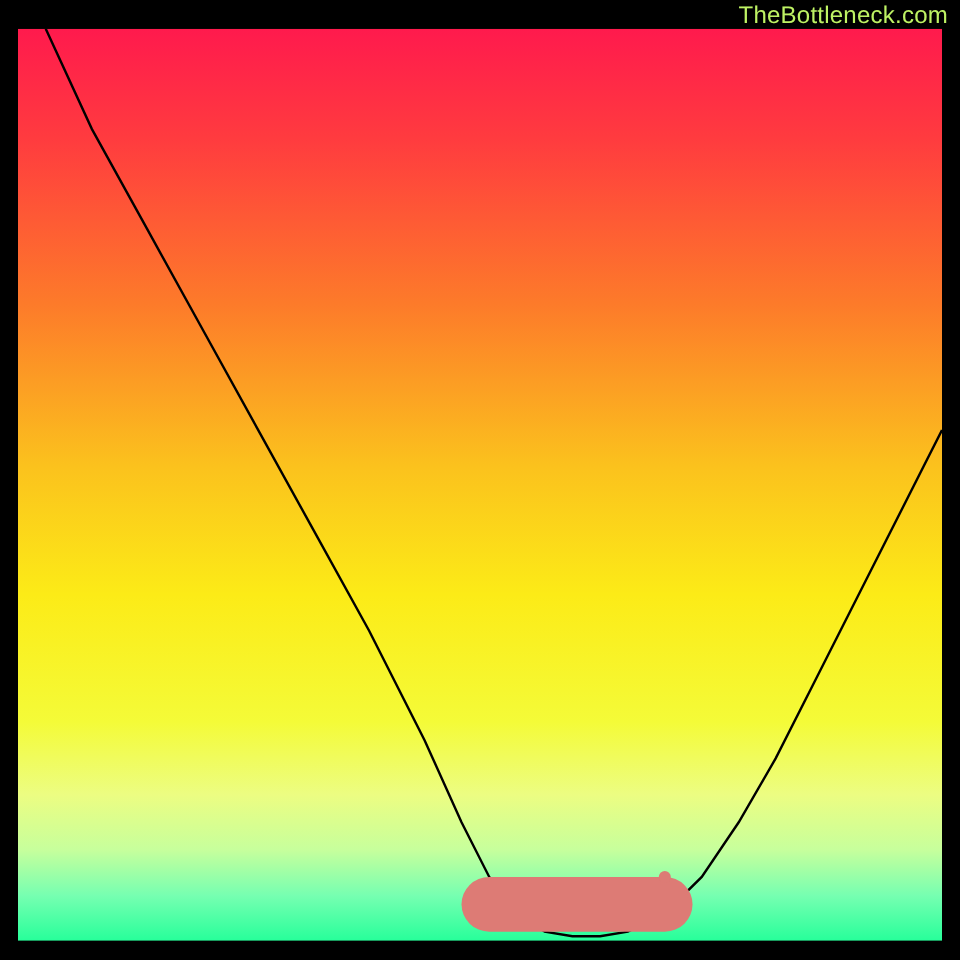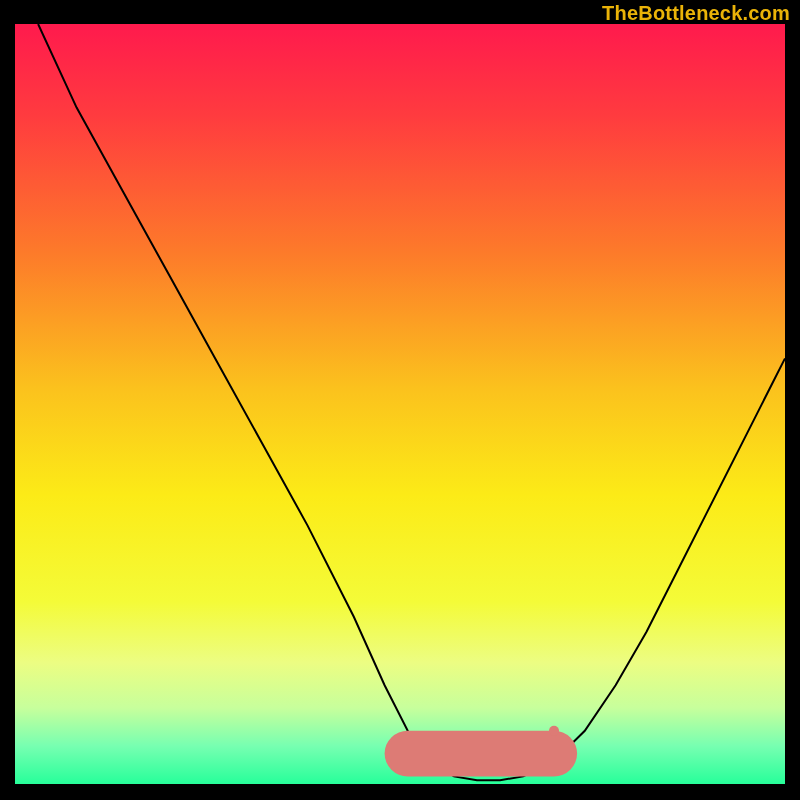--- a/index.html
+++ b/index.html
@@ -15,22 +15,22 @@
     position: relative;
     width: 800px;
     height: 800px;
     background: #000;
   }
   .watermark {
     position: absolute;
     top: 2px;
     right: 10px;
     font-size: 20px;
-    font-weight: 700;
-    color: #eab308;
+    font-weight: 400;
+    color: #bef264;
     letter-spacing: 0.2px;
     z-index: 5;
   }
   .plot {
     position: absolute;
     left: 15px;
     top: 24px;
     width: 770px;
     height: 760px;
   }

